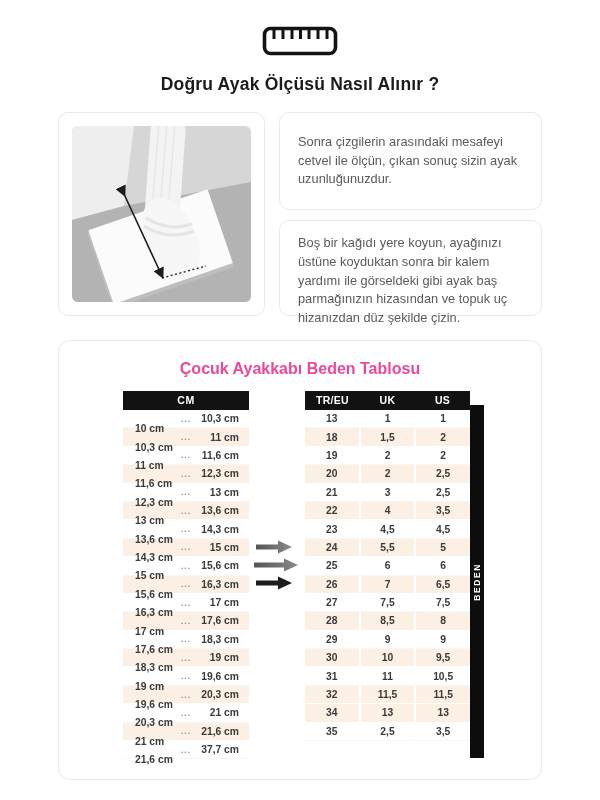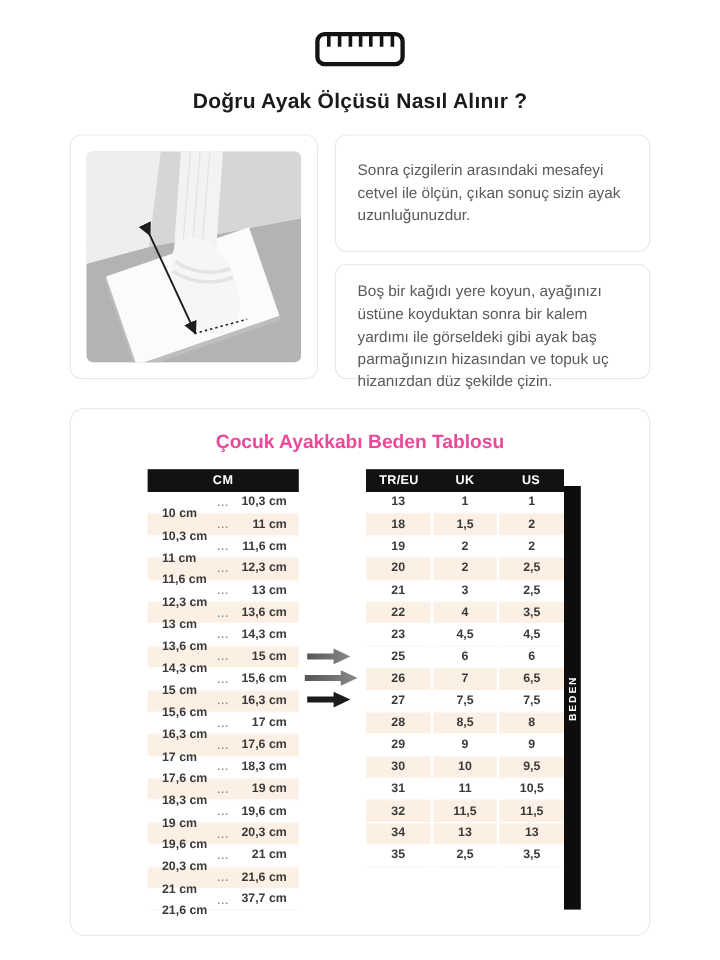--- a/index.html
+++ b/index.html
@@ -297,20 +297,25 @@
             <div class="size-row alt">
               <span class="cell">22</span>
               <span class="cell">4</span>
               <span class="cell">3,5</span>
             </div>
             <div class="size-row">
               <span class="cell">23</span>
               <span class="cell">4,5</span>
               <span class="cell">4,5</span>
             </div>
+            <div class="size-row alt">
+              <span class="cell">24</span>
+              <span class="cell">5,5</span>
+              <span class="cell">5</span>
+            </div>
             <div class="size-row">
               <span class="cell">25</span>
               <span class="cell">6</span>
               <span class="cell">6</span>
             </div>
             <div class="size-row alt">
               <span class="cell">26</span>
               <span class="cell">7</span>
               <span class="cell">6,5</span>
             </div>

